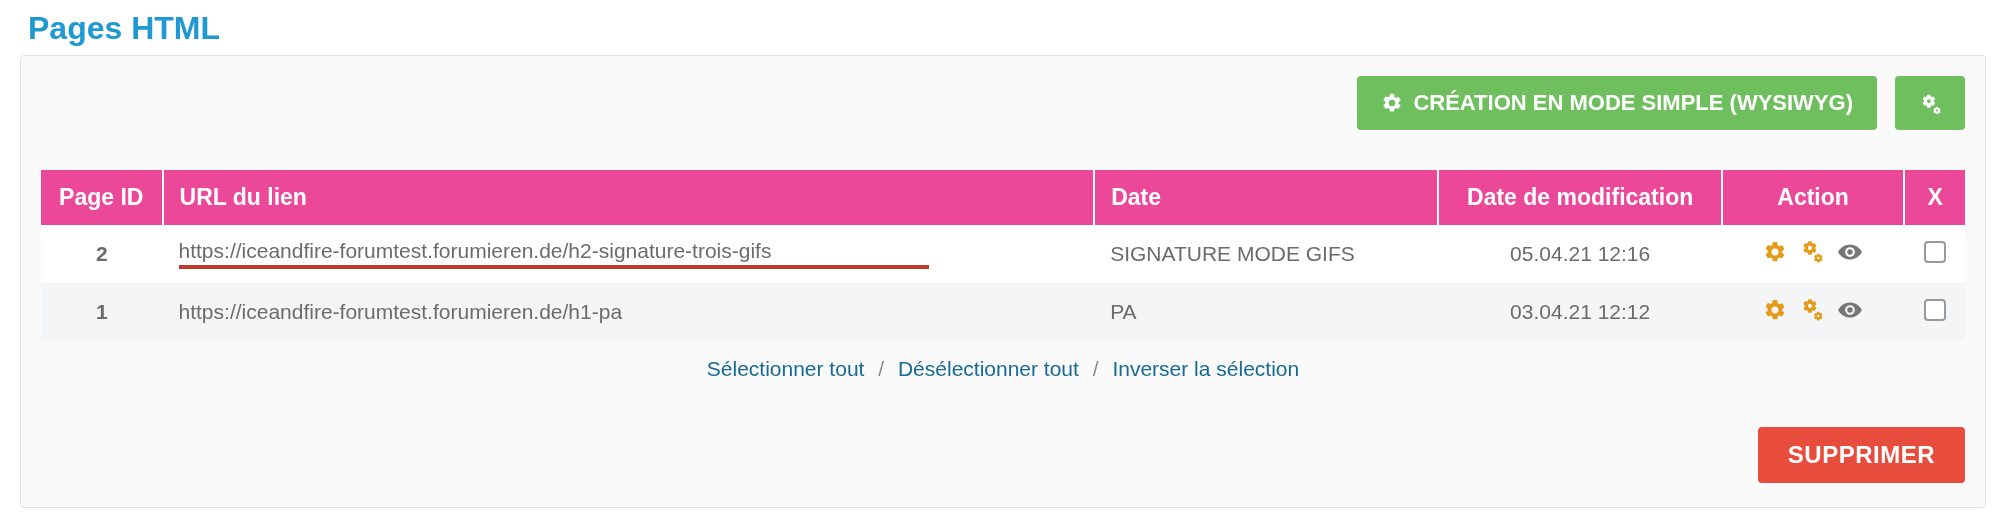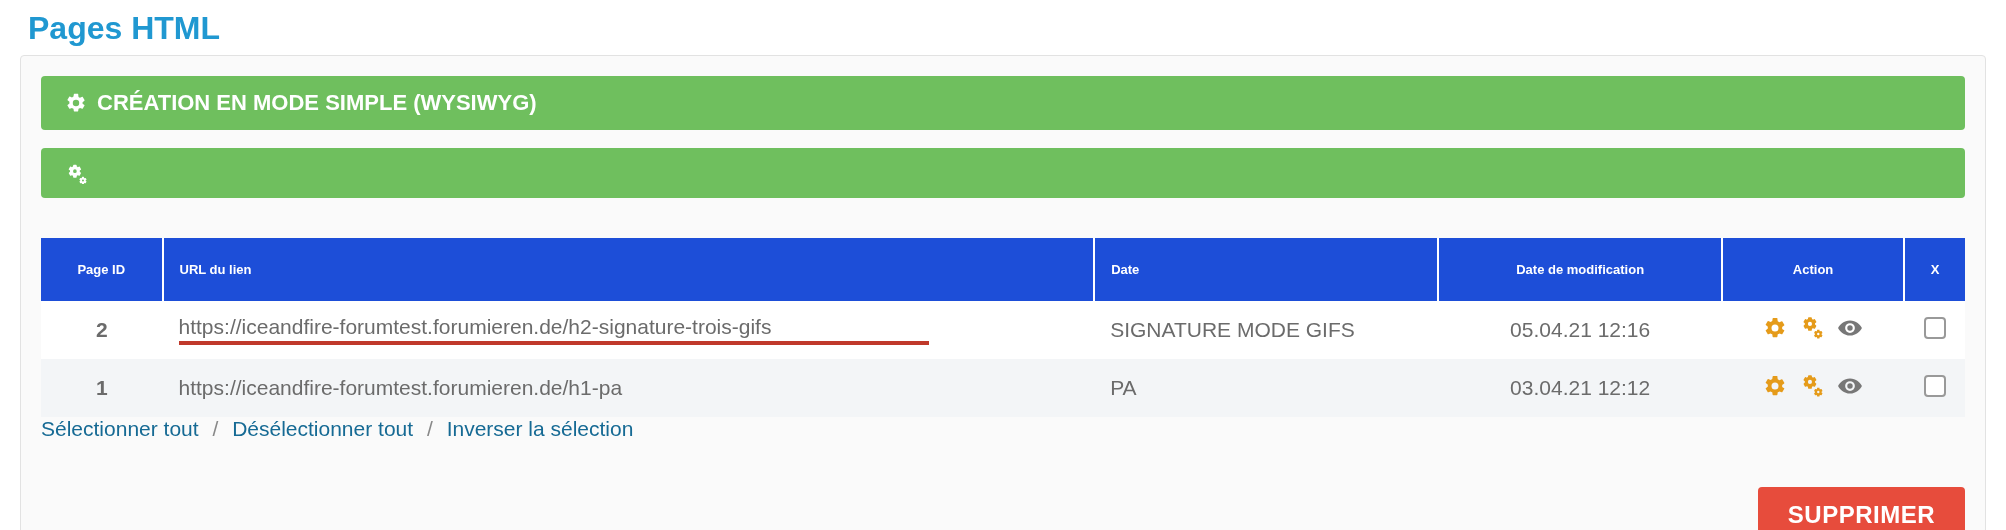--- a/index.html
+++ b/index.html
@@ -23,21 +23,20 @@
     border-radius: 4px;
     background: #fafafa;
     margin: 0 20px 20px 20px;
     padding: 20px 20px 24px 20px;
   }
   .btn-row {
     display: flex;
     justify-content: flex-end;
     gap: 18px;
     margin-bottom: 40px;
-    flex-direction: column;
   }
   .btn {
     display: inline-flex;
     align-items: center;
     gap: 10px;
     border: none;
     border-radius: 4px;
     padding: 14px 24px;
     font-size: 22px;
     font-weight: 700;
@@ -47,25 +46,25 @@
   .btn-green { background: #6fbf5e; }
   .btn-red { background: #e74c3c; font-size: 24px; padding: 14px 30px; letter-spacing: 0.5px; margin-top: 24px; }
   .btn .icon { width: 22px; height: 22px; flex: 0 0 22px; }
   table {
     width: 100%;
     border-collapse: collapse;
     border-spacing: 0;
     background: #fff;
   }
   thead th {
-    background: #1d4ed8;
+    background: #ec4899;
     color: #fff;
     font-weight: 700;
-    font-size: 13px;
-    padding: 24px 16px;
+    font-size: 23px;
+    padding: 14px 16px;
     text-align: center;
     border-right: 2px solid #fff;
   }
   thead th:last-child { border-right: none; }
   tbody td {
     padding: 14px 16px;
     color: #6b6b6b;
     font-size: 21px;
     vertical-align: middle;
   }
@@ -98,21 +97,22 @@
   .checkbox {
     width: 22px;
     height: 22px;
     border: 2px solid #999;
     border-radius: 4px;
     display: inline-block;
     cursor: pointer;
     background: #fff;
   }
   .select-links {
-    margin-top: 0;
+    text-align: center;
+    margin-top: 16px;
     font-size: 21px;
     color: #555;
   }
   .select-links a {
     color: #166a94;
     text-decoration: none;
     cursor: pointer;
   }
   .select-links .sep { color: #888; margin: 0 8px; }
   .delete-row {

